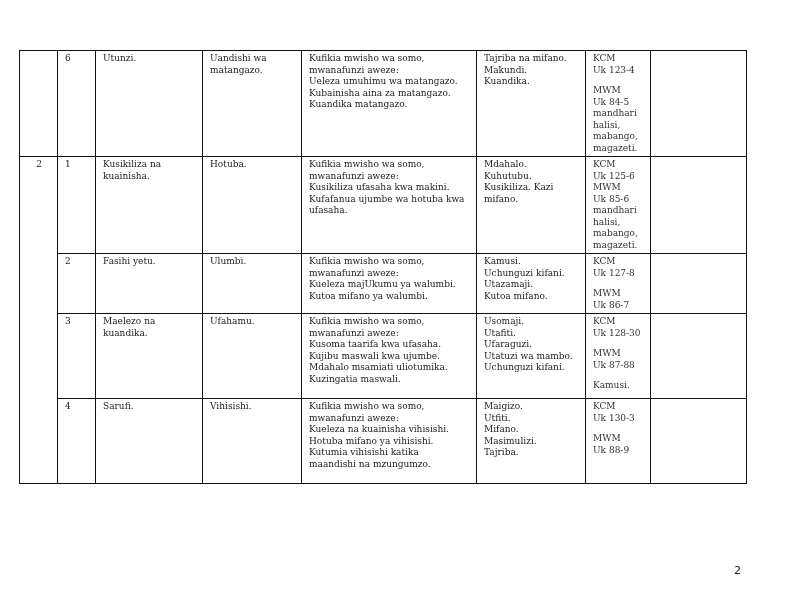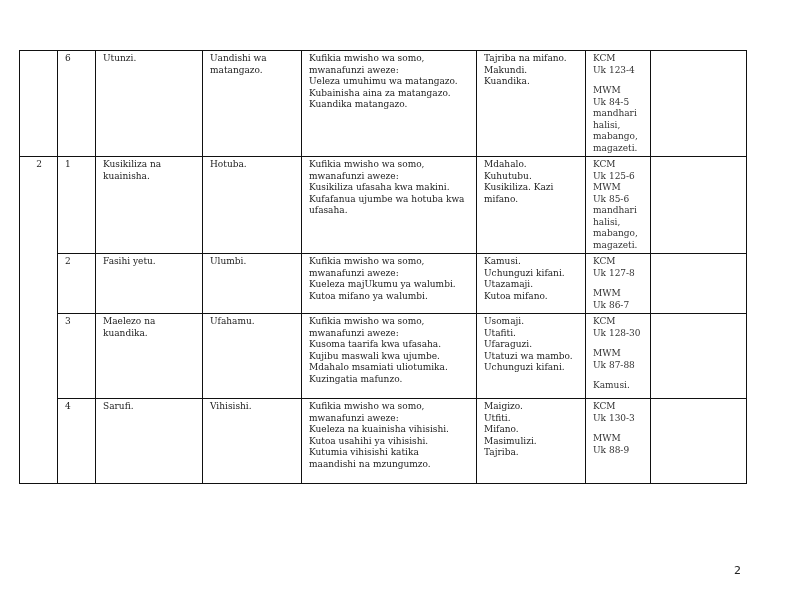--- a/index.html
+++ b/index.html
@@ -118,21 +118,21 @@
         <tr style="height: 85px;">
           <td class="lesson">3</td>
           <td class="topic">Maelezo na kuandika.</td>
           <td class="subtopic">Ufahamu.</td>
           <td class="objectives">
             <span class="line">Kufikia mwisho wa somo,</span>
             <span class="line">mwanafunzi aweze:</span>
             <span class="line">Kusoma taarifa kwa ufasaha.</span>
             <span class="line">Kujibu maswali kwa ujumbe.</span>
             <span class="line">Mdahalo msamiati uliotumika.</span>
-            <span class="line">Kuzingatia mafunzo.</span>
+            <span class="line">Kuzingatia maswali.</span>
           </td>
           <td class="activities">
             <span class="line">Usomaji.</span>
             <span class="line">Utafiti.</span>
             <span class="line">Ufaraguzi.</span>
             <span class="line">Utatuzi wa mambo.</span>
             <span class="line">Uchunguzi kifani.</span>
           </td>
           <td class="refs">
             <span class="line">KCM</span>
@@ -146,21 +146,21 @@
           <td class="remarks"></td>
         </tr>
         <tr style="height: 85px;">
           <td class="lesson">4</td>
           <td class="topic">Sarufi.</td>
           <td class="subtopic">Vihisishi.</td>
           <td class="objectives">
             <span class="line">Kufikia mwisho wa somo,</span>
             <span class="line">mwanafunzi aweze:</span>
             <span class="line">Kueleza na kuainisha vihisishi.</span>
-            <span class="line">Kutoa usahihi ya vihisishi.</span>
+            <span class="line">Hotuba mifano ya vihisishi.</span>
             <span class="line">Kutumia vihisishi katika</span>
             <span class="line">maandishi na mzungumzo.</span>
           </td>
           <td class="activities">
             <span class="line">Maigizo.</span>
             <span class="line">Utfiti.</span>
             <span class="line">Mifano.</span>
             <span class="line">Masimulizi.</span>
             <span class="line">Tajriba.</span>
           </td>

